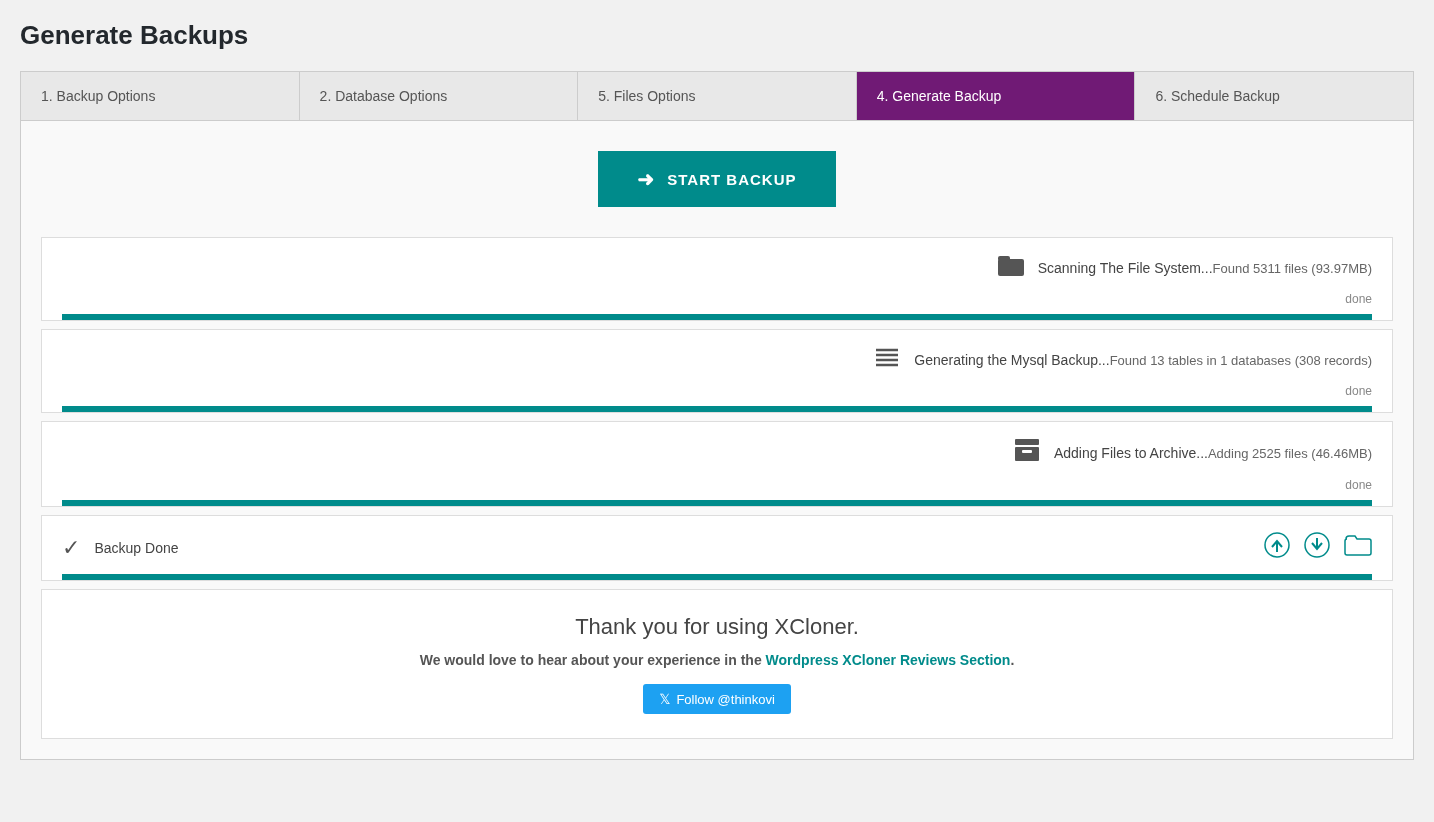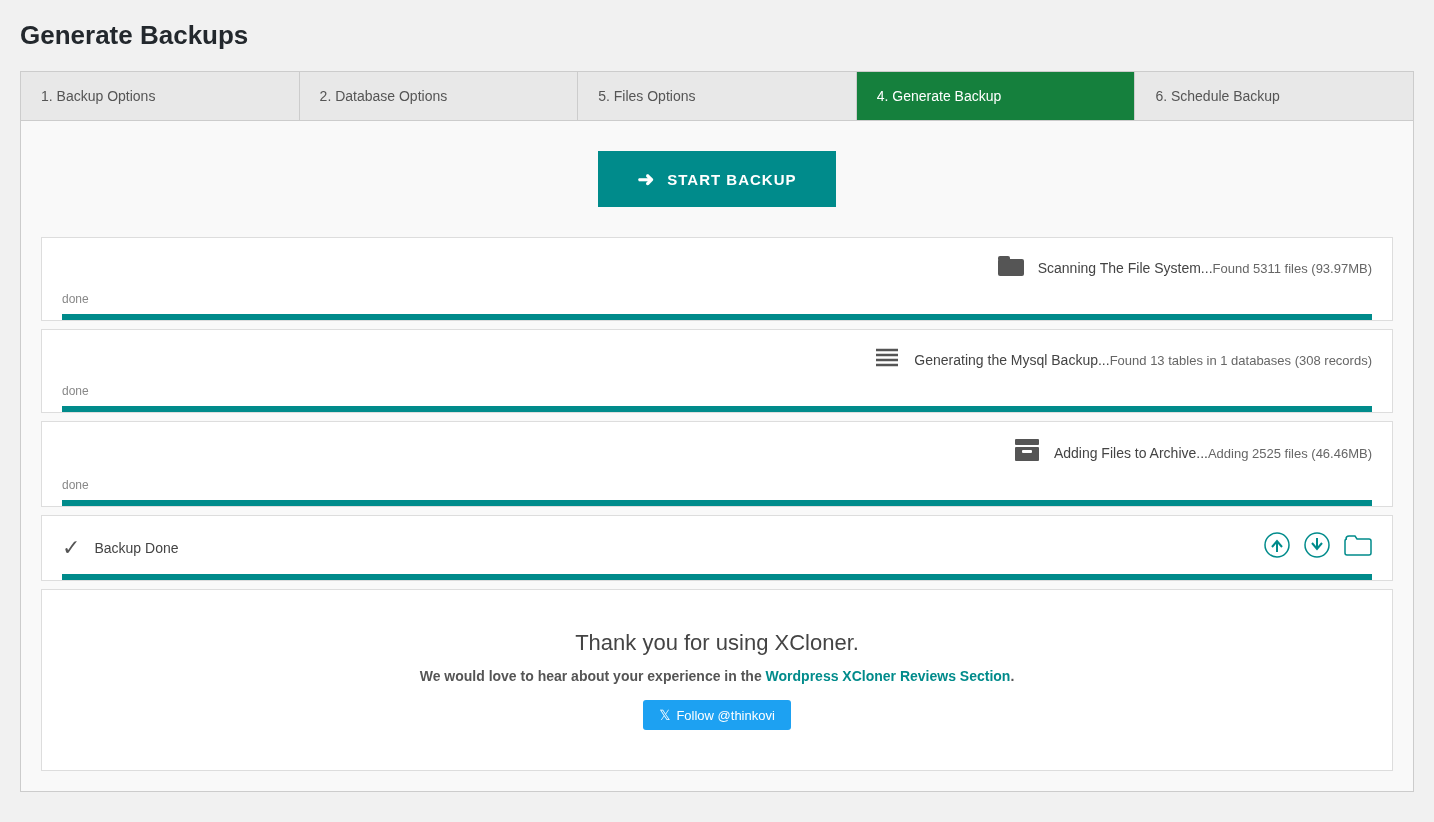--- a/index.html
+++ b/index.html
@@ -30,21 +30,21 @@
       padding: 16px 20px;
       background: #e8e8e8;
       border-right: 1px solid #ccc;
       font-size: 14px;
       color: #555;
       cursor: pointer;
       white-space: nowrap;
     }
     .tab:last-child { border-right: none; }
     .tab.active {
-      background: #15803d;
+      background: #701a75;
       color: #fff;
       font-weight: 500;
     }
     
     .main-panel {
       background: #f9f9f9;
       border: 1px solid #ccc;
       border-top: none;
       padding: 30px 20px 20px;
     }
@@ -108,21 +108,21 @@
       border-radius: 0;
       overflow: hidden;
       position: relative;
     }
     .progress-bar-fill {
       height: 100%;
       background: #008b8b;
       border-radius: 0;
     }
     .done-label {
-      text-align: left;
+      text-align: right;
       font-size: 12px;
       color: #888;
       margin-bottom: 4px;
       margin-top: 4px;
     }
     
     .backup-done-card {
       background: #fff;
       border: 1px solid #ddd;
       margin-bottom: 8px;
@@ -147,21 +147,21 @@
     .action-icon {
       font-size: 22px;
       color: #008b8b;
       cursor: pointer;
     }
     
     .thank-you-panel {
       background: #fff;
       border: 1px solid #ddd;
       margin-top: 8px;
-      padding: 40px 20px;
+      padding: 24px 20px;
       text-align: center;
     }
     .thank-you-title {
       font-size: 22px;
       color: #444;
       margin-bottom: 12px;
     }
     .thank-you-desc {
       font-size: 14px;
       color: #555;

